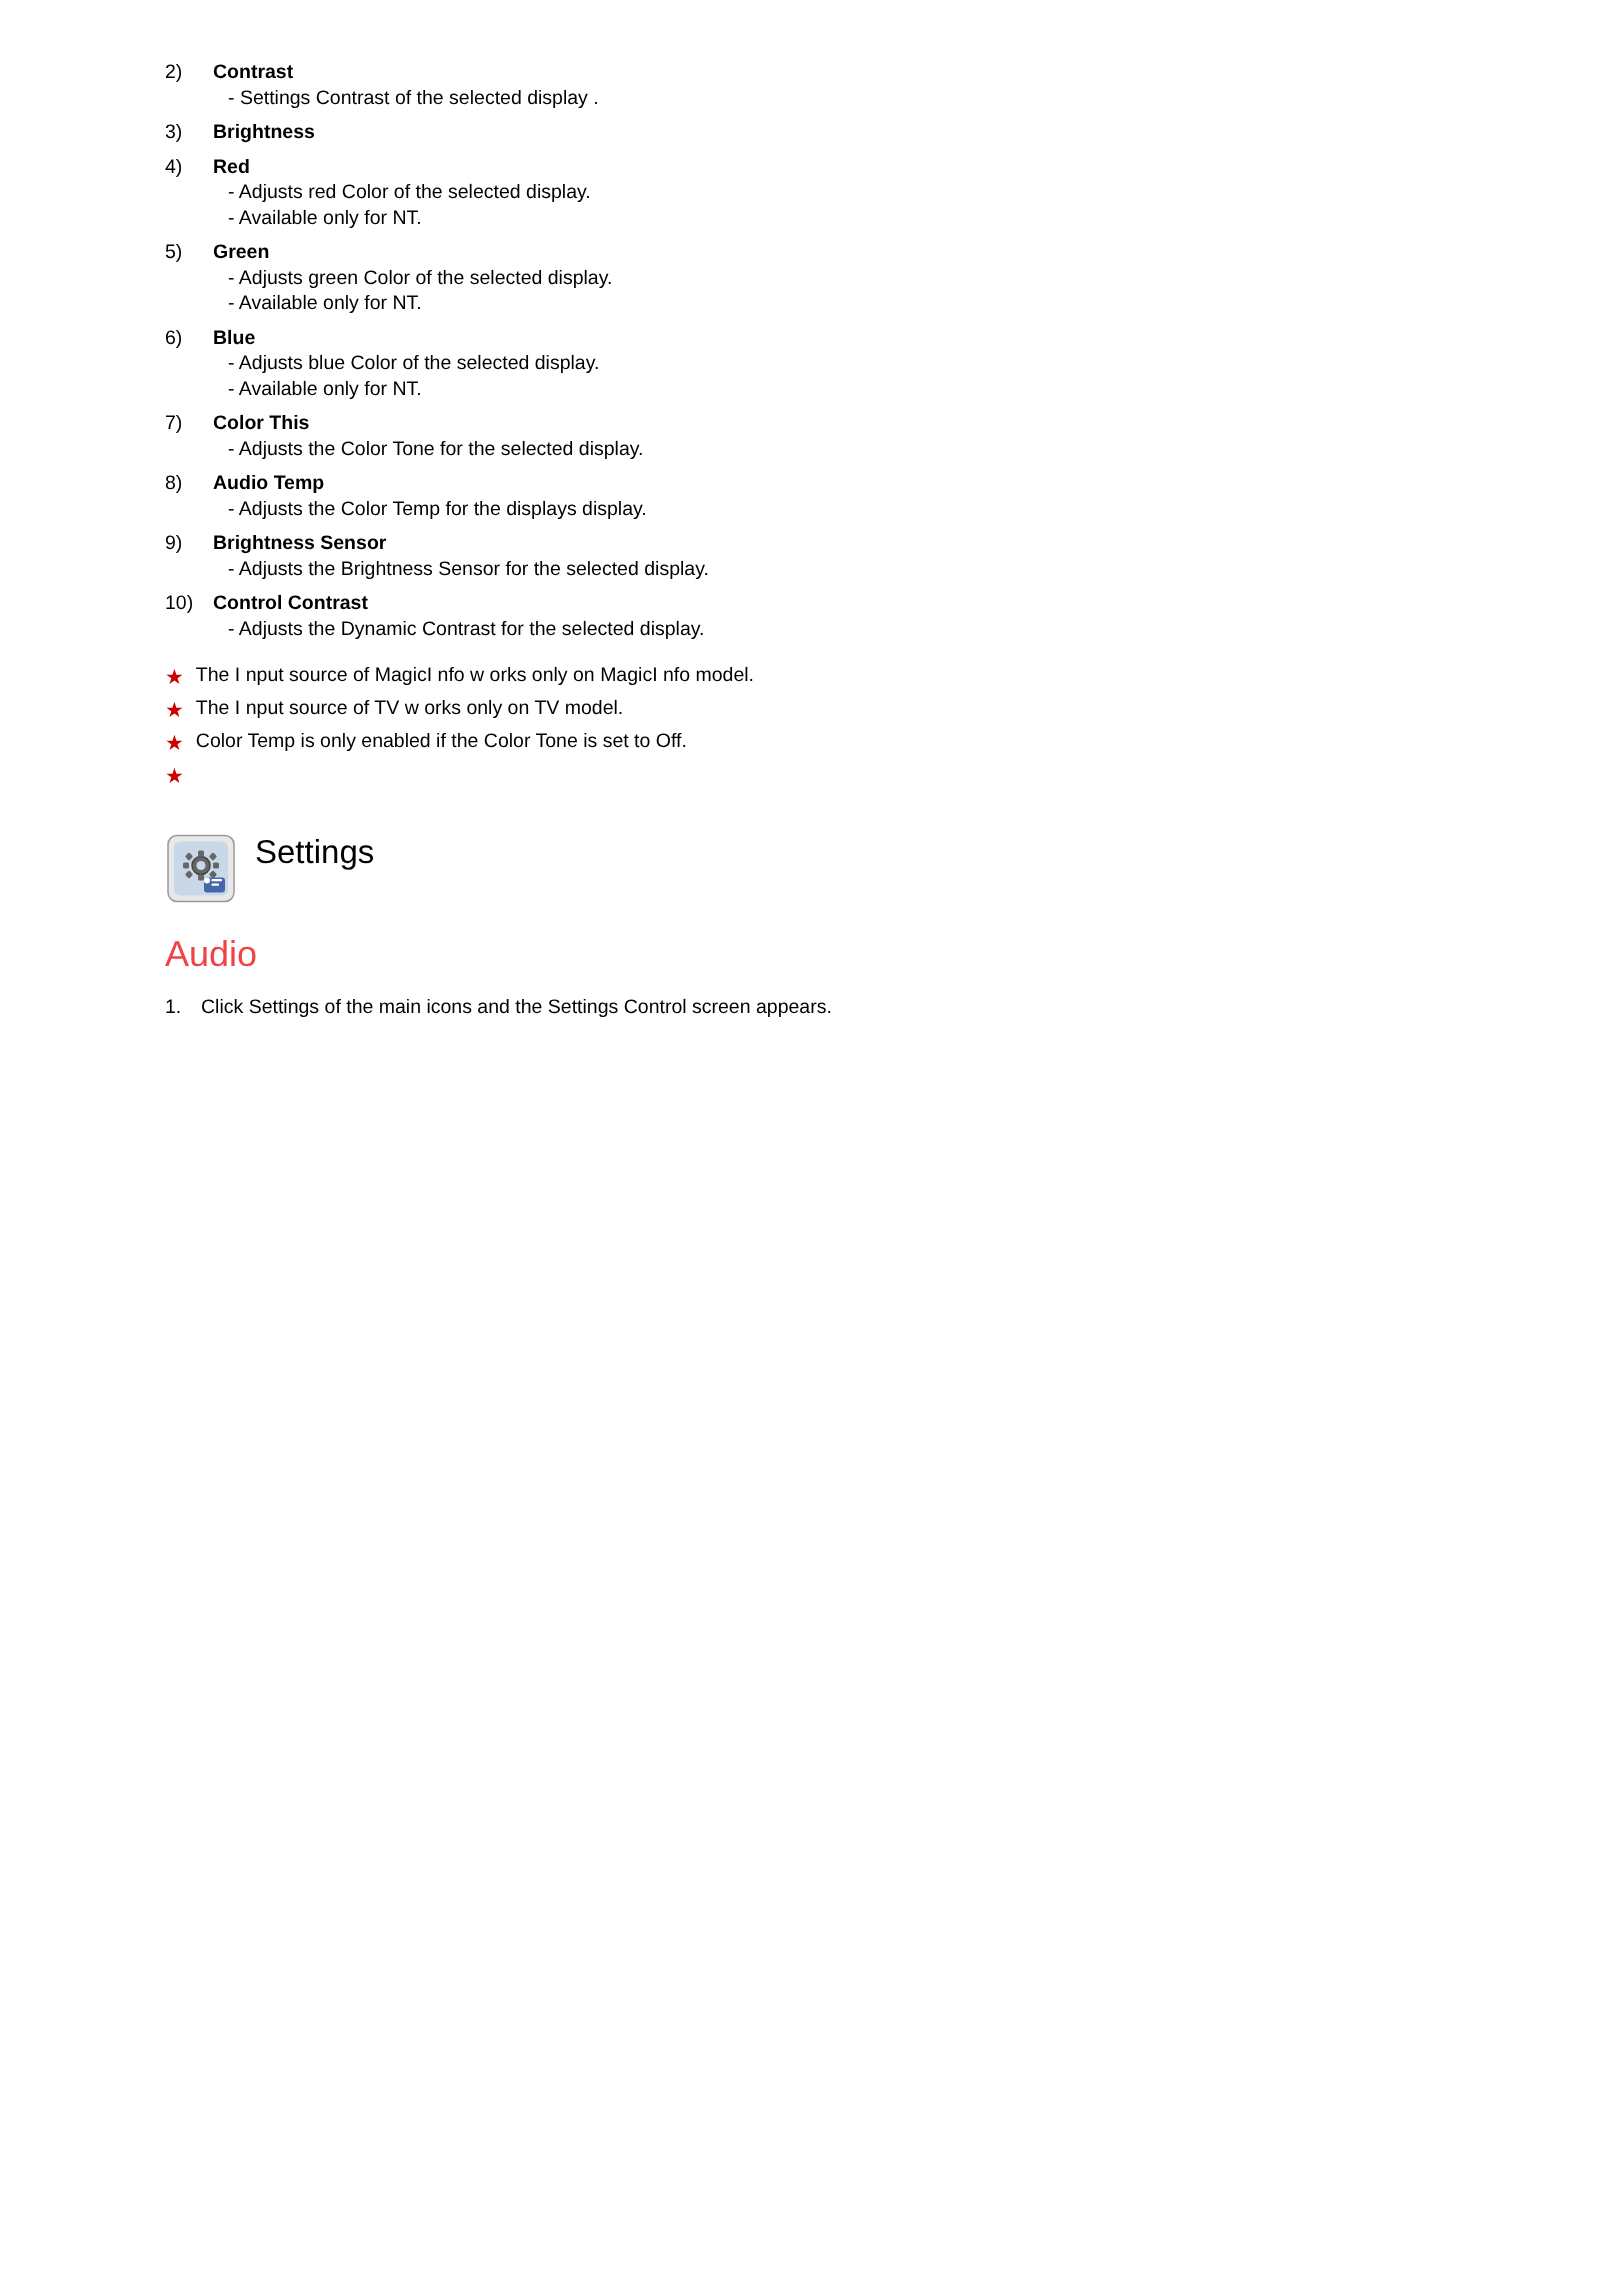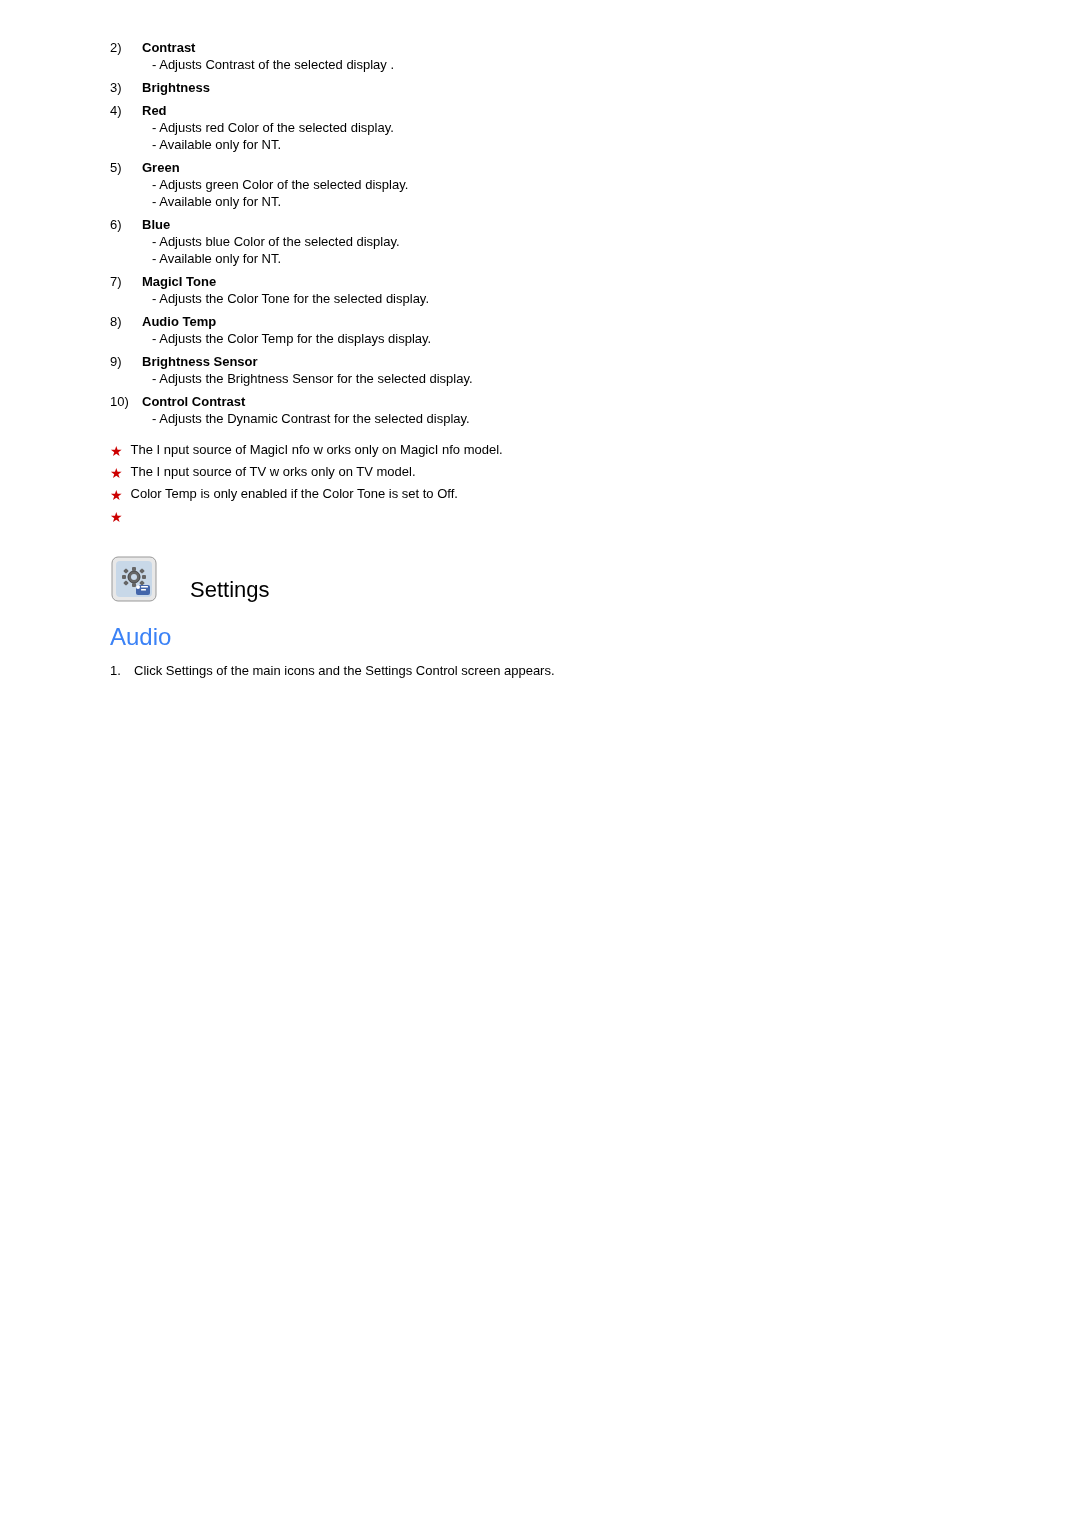--- a/index.html
+++ b/index.html
@@ -65,42 +65,41 @@
       flex-shrink: 0;
       margin-top: 1px;
     }
 
     .note-text {
       flex: 1;
     }
 
     .settings-header {
       display: flex;
-      align-items: flex-end;
+      align-items: flex-start;
       margin-bottom: 20px;
       margin-top: 10px;
-      gap: 20px;
     }
 
     .settings-icon {
       width: 48px;
       height: 48px;
       margin-right: 12px;
     }
 
     .settings-title {
       font-size: 22px;
       font-weight: normal;
     }
 
     .section-title {
       font-size: 24px;
       font-weight: normal;
       margin-bottom: 12px;
-      color: #3b82f6;
+      color: #ef4444;
     }
 
     .step-item {
       display: flex;
       margin-bottom: 6px;
     }
 
     .step-number {
       min-width: 24px;
       flex-shrink: 0;
@@ -109,21 +108,21 @@
 </head>
 <body>
 
 <div class="content-area">
 
   <div id="numbered-list">
       <div class="numbered-item">
         <span class="item-number">2)</span>
         <div class="item-content">
           <div class="item-title">Contrast</div>
-          <div class="sub-item">- Adjusts Contrast of the selected display .</div>
+          <div class="sub-item">- Settings Contrast of the selected display .</div>
         </div>
       </div>
       <div class="numbered-item">
         <span class="item-number">3)</span>
         <div class="item-content">
           <div class="item-title">Brightness</div>
         </div>
       </div>
       <div class="numbered-item">
         <span class="item-number">4)</span>
@@ -145,21 +144,21 @@
         <span class="item-number">6)</span>
         <div class="item-content">
           <div class="item-title">Blue</div>
           <div class="sub-item">- Adjusts blue Color of the selected display.</div>
           <div class="sub-item">- Available  only for NT.</div>
         </div>
       </div>
       <div class="numbered-item">
         <span class="item-number">7)</span>
         <div class="item-content">
-          <div class="item-title">MagicI Tone</div>
+          <div class="item-title">Color This</div>
           <div class="sub-item">- Adjusts the Color Tone for the selected display.</div>
         </div>
       </div>
       <div class="numbered-item">
         <span class="item-number">8)</span>
         <div class="item-content">
           <div class="item-title">Audio Temp</div>
           <div class="sub-item">- Adjusts the Color Temp for the displays display.</div>
         </div>
       </div>

